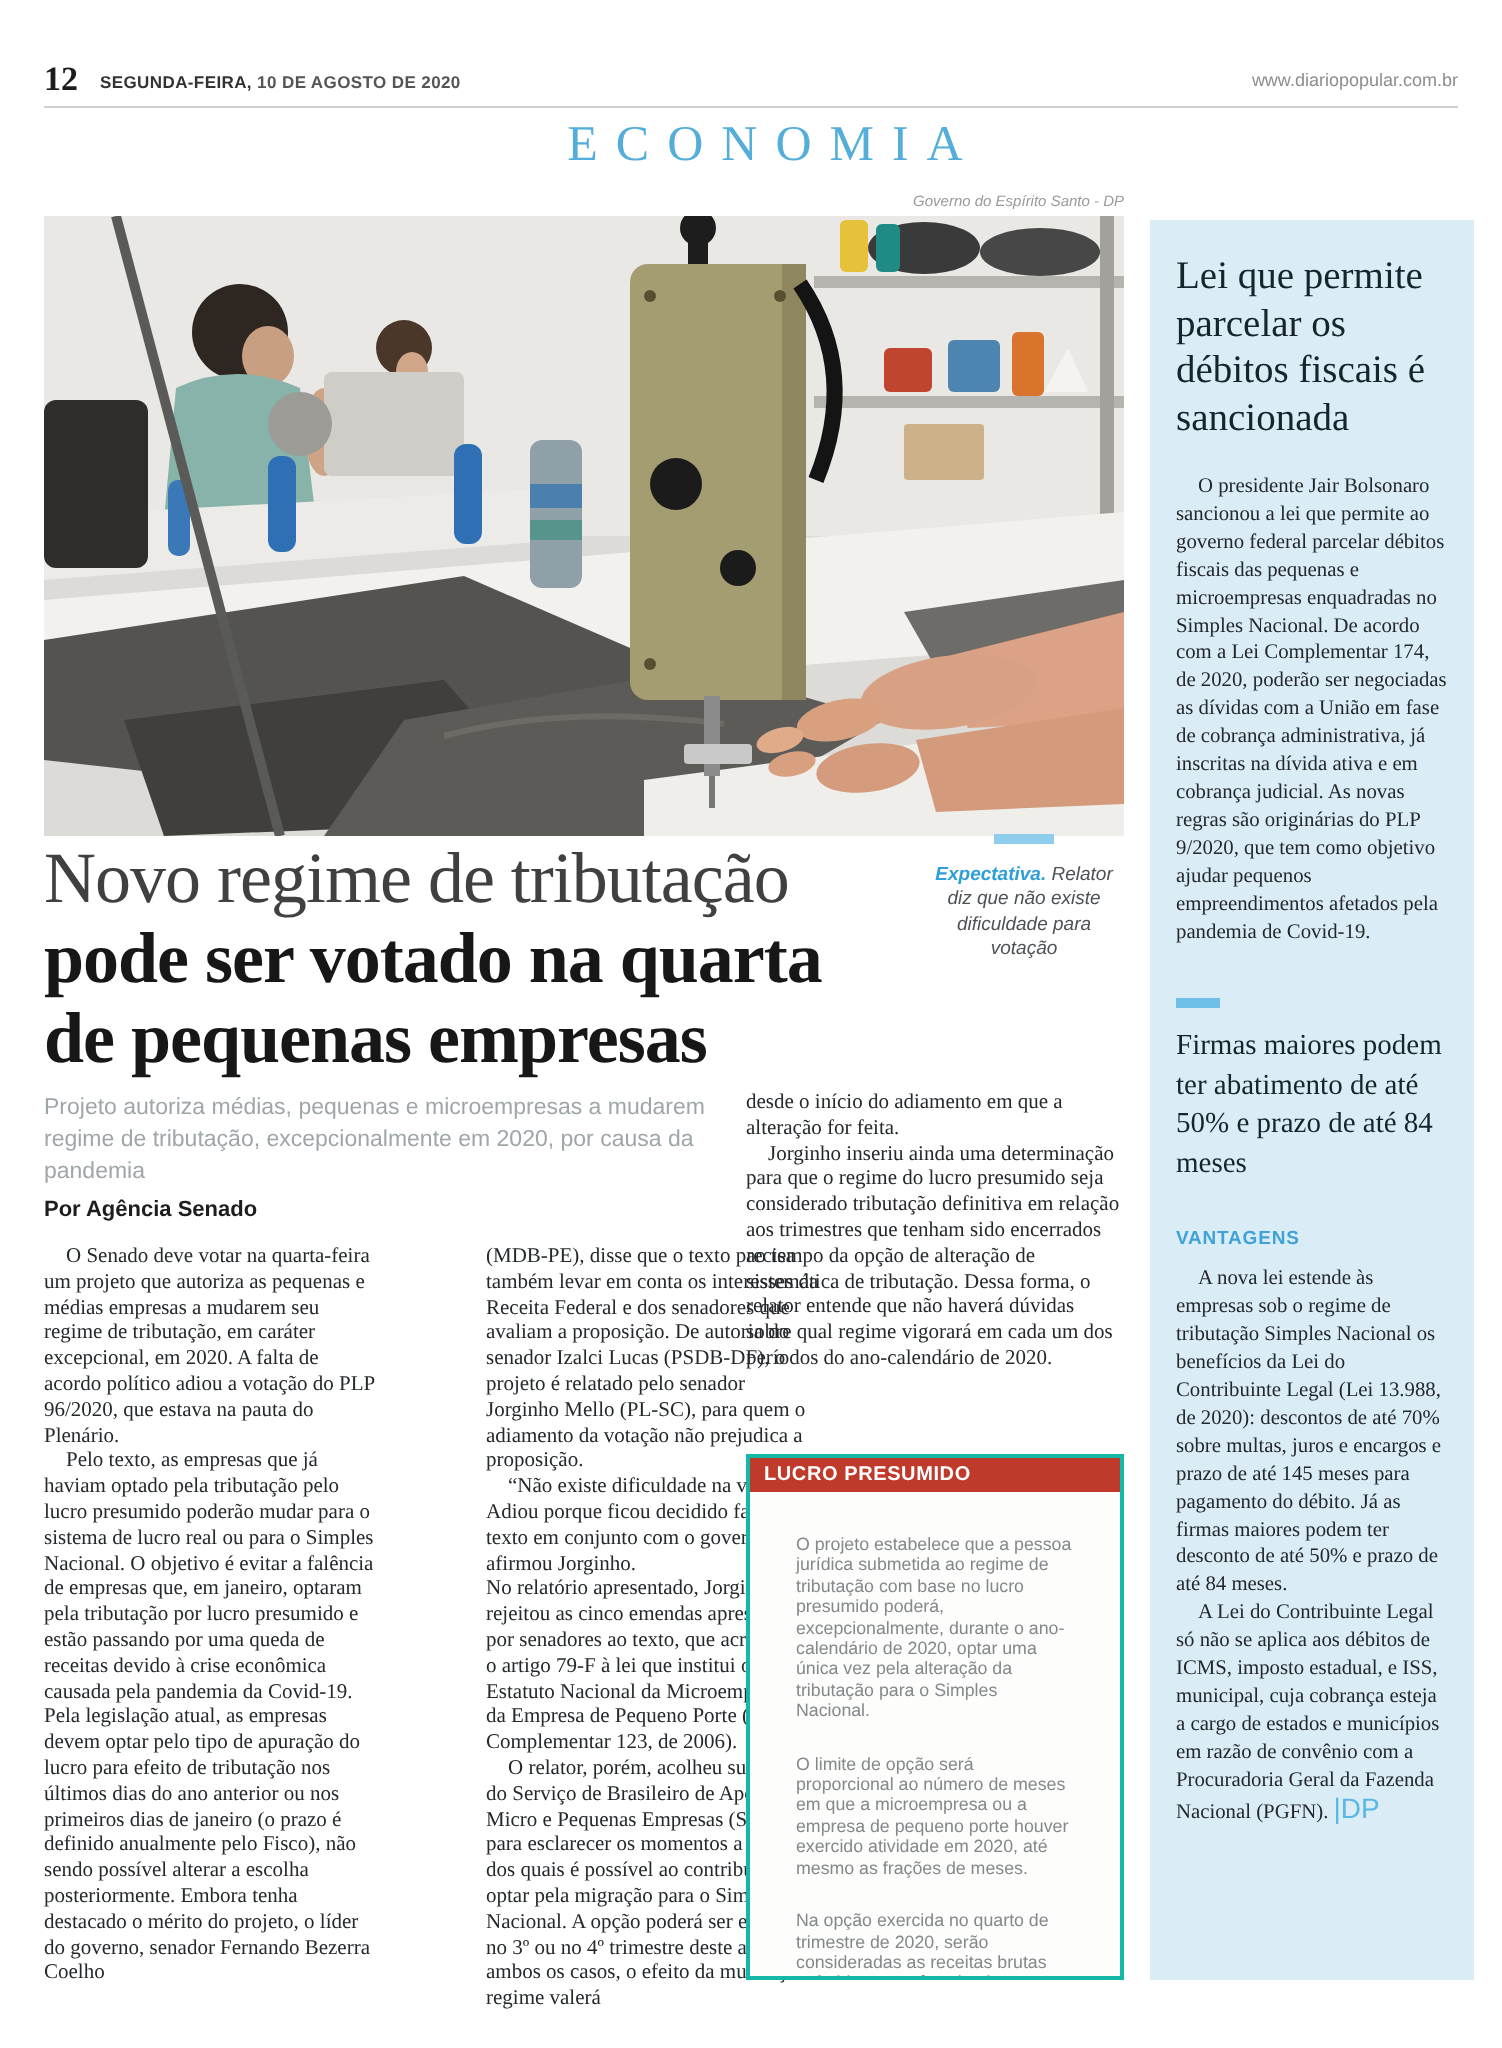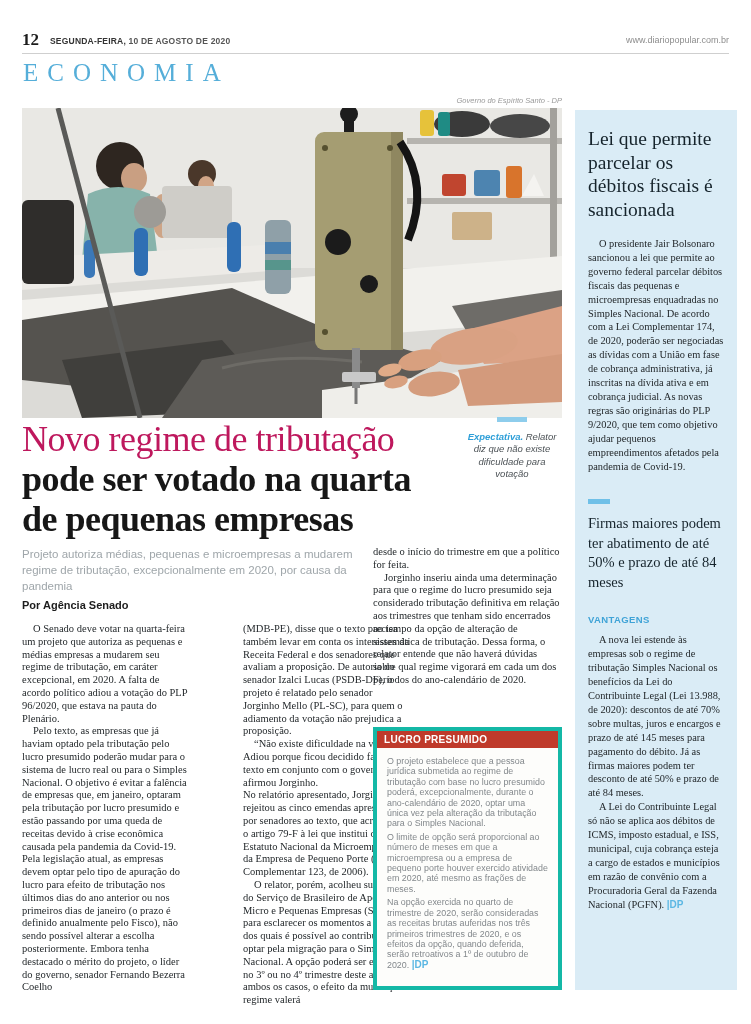--- a/index.html
+++ b/index.html
@@ -9,51 +9,51 @@
     background:#ffffff; overflow:hidden;
     font-family:"Liberation Serif", serif; color:#23282b;
   }
   
   .masthead { position:absolute; left:22px; right:22px; top:31px; height:20px; }
   .pageno { position:absolute; left:0; top:0; font:bold 17px/18px "Liberation Serif", serif; color:#1c1c1c; }
   .dateline { position:absolute; left:28px; top:5px; font:bold 8.5px/10px "Liberation Sans", sans-serif; color:#333; letter-spacing:.2px; }
   .dateline .daterest { font-weight:bold; color:#555; }
   .siteurl { position:absolute; right:0; top:4px; font:9px/10px "Liberation Sans", sans-serif; color:#8d8d8d; }
   .toprule { position:absolute; left:22px; right:22px; top:53px; height:0; border-top:1px solid #cfcfcf; }
-  .section-title { position:absolute; left:0; right:0; top:58px; text-align:left;
+  .section-title { position:absolute; left:0; right:0; top:58px; text-align:center;
     font:25px/30px "Liberation Serif", serif; letter-spacing:9px; color:#55aed9;padding-left:23px; }
   
   .photo-credit { position:absolute; right:189px; top:96px; font:italic 7.5px/9px "Liberation Sans", sans-serif; color:#9a9a9a; }
   .photo { position:absolute; left:22px; top:108px; width:540px; height:310px; background:#d8d7d3; overflow:hidden; }
   .photo svg { display:block; width:100%; height:100%; }
   
   .headline { position:absolute; left:22px; top:419px; width:462px; font-family:"Liberation Serif", serif; }
-  .hl1 { font:36px/40px "Liberation Serif", serif; color:#be185d; letter-spacing:-.5px; }
+  .hl1 { font:36px/40px "Liberation Serif", serif; color:#404040; letter-spacing:-.5px; }
   .hl2 { font:bold 36px/40px "Liberation Serif", serif; color:#171717; letter-spacing:-.5px; }
   .photo-caption { position:absolute; right:189px; top:417px; width:100px; text-align:center;
     font:italic 9.5px/12.5px "Liberation Sans", sans-serif; color:#4c5256; }
   .cap-bar { display:inline-block; width:30px; height:5px; background:#8ecdec; margin-bottom:5px; }
   .cap-lead { color:#2e9fd8; font-weight:bold; }
   .deck { position:absolute; left:22px; top:546px; width:354px;
     font:11.5px/16px "Liberation Sans", sans-serif; color:#9fa6aa; }
   .byline { position:absolute; left:22px; top:599px; font:bold 11px/13px "Liberation Sans", sans-serif; color:#1d1d1d; }
   
   .bodytext p { font:10.5px/12.8px "Liberation Serif", serif; color:#24292c; text-indent:11px; margin:0; }
   .bodytext p.noindent { text-indent:0; }
   .col1 { position:absolute; left:22px;  top:623px; width:168px; }
   .col2 { position:absolute; left:197px; top:623px; width:168px;margin-left:46px; }
   .col3 { position:absolute; left:373px; top:546px; width:189px; }
   
   .infobox { position:absolute; left:373px; top:727px; width:189px; height:263px;
-    border:4px solid #14b8a6; background:#fdfdfb; overflow:hidden; }
+    border:2px solid #14b8a6; background:#fdfdfb; overflow:hidden; }
   .infobox-header { background:#bf3a2b; color:#ffffff; font:bold 10px/17px "Liberation Sans", sans-serif;
     padding:0 7px; letter-spacing:.3px; }
   .infobox-body { padding:5px 7px 6px; }
-  .infobox-body p { font:8.9px/10.4px "Liberation Sans", sans-serif; color:#83888c; margin:3px; }
-  .dp { color:#5bb7e3; font-weight:bold; font-family:"Liberation Sans", sans-serif; font-size:10px; }
+  .infobox-body p { font:8.9px/10.4px "Liberation Sans", sans-serif; color:#83888c; margin:16px; }
+  .dp { color:#5bb7e3; font-weight:normal; font-family:"Liberation Sans", sans-serif; font-size:14px; }
   
   .sidebar { position:absolute; left:575px; top:110px; width:162px; height:880px;
     background:#daecf6; padding:17px 13px 16px; }
   .sb-title { font:19.5px/23.5px "Liberation Serif", serif; font-weight:normal; color:#16242c; margin-bottom:16px; }
   .sb-p { font:10.4px/13.9px "Liberation Serif", serif; color:#23282b; text-indent:11px; }
   .quote-bar { width:22px; height:5px; background:#6fc0e8; margin:26px 0 10px; }
   .pullquote { font:14.5px/19.5px "Liberation Serif", serif; color:#16242c; }
   .sb-subhead { margin-top:22px; margin-bottom:7px; color:#3fa3d7;
     font:bold 9.5px/12px "Liberation Sans", sans-serif; letter-spacing:.4px; }
 </style>
@@ -167,21 +167,21 @@
     <p>O Senado deve votar na quarta-feira um projeto que autoriza as pequenas e médias empresas a mudarem seu regime de tributação, em caráter excepcional, em 2020. A falta de acordo político adiou a votação do PLP 96/2020, que estava na pauta do Plenário.</p>
     <p>Pelo texto, as empresas que já haviam optado pela tributação pelo lucro presumido poderão mudar para o sistema de lucro real ou para o Simples Nacional. O objetivo é evitar a falência de empresas que, em janeiro, optaram pela tributação por lucro presumido e estão passando por uma queda de receitas devido à crise econômica causada pela pandemia da Covid-19. Pela legislação atual, as empresas devem optar pelo tipo de apuração do lucro para efeito de tributação nos últimos dias do ano anterior ou nos primeiros dias de janeiro (o prazo é definido anualmente pelo Fisco), não sendo possível alterar a escolha posteriormente. Embora tenha destacado o mérito do projeto, o líder do governo, senador Fernando Bezerra Coelho</p>
   </div>
   <div class="bodytext col2">
     <p class="noindent">(MDB-PE), disse que o texto precisa também levar em conta os interesses da Receita Federal e dos senadores que avaliam a proposição. De autoria do senador Izalci Lucas (PSDB-DF), o projeto é relatado pelo senador Jorginho Mello (PL-SC), para quem o adiamento da votação não prejudica a proposição.</p>
     <p>“Não existe dificuldade na votação. Adiou porque ficou decidido fazer um texto em conjunto com o governo”, afirmou Jorginho.</p>
     <p class="noindent">No relatório apresentado, Jorginho rejeitou as cinco emendas apresentadas por senadores ao texto, que acrescenta o artigo 79-F à lei que institui o Estatuto Nacional da Microempresa e da Empresa de Pequeno Porte (Lei Complementar 123, de 2006).</p>
     <p>O relator, porém, acolheu sugestão do Serviço de Brasileiro de Apoio às Micro e Pequenas Empresas (Sebrae) para esclarecer os momentos a partir dos quais é possível ao contribuinte optar pela migração para o Simples Nacional. A opção poderá ser efetuada no 3º ou no 4º trimestre deste ano. Em ambos os casos, o efeito da mudança de regime valerá</p>
   </div>
   <div class="bodytext col3">
-    <p class="noindent">desde o início do trimestre em que a político for feita.</p>
+    <p class="noindent">desde o início do adiamento em que a alteração for feita.</p>
     <p>Jorginho inseriu ainda uma determinação para que o regime do lucro presumido seja considerado tributação definitiva em relação aos trimestres que tenham sido encerrados ao tempo da opção de alteração de sistemática de tributação. Dessa forma, o relator entende que não haverá dúvidas sobre qual regime vigorará em cada um dos períodos do ano-calendário de 2020.</p>
   </div>
 
   <div class="infobox">
     <div class="infobox-header">LUCRO PRESUMIDO</div>
     <div class="infobox-body">
       <p>O projeto estabelece que a pessoa jurídica submetida ao regime de tributação com base no lucro presumido poderá, excepcionalmente, durante o ano-calendário de 2020, optar uma única vez pela alteração da tributação para o Simples Nacional.</p>
       <p>O limite de opção será proporcional ao número de meses em que a microempresa ou a empresa de pequeno porte houver exercido atividade em 2020, até mesmo as frações de meses.</p>
       <p><span>Na opção exercida no quarto de trimestre de 2020, serão consideradas as receitas brutas auferidas nos três primeiros trimestres de 2020, e os efeitos da opção, quando deferida, serão retroativos a 1º de outubro de 2020.</span> <span class="dp">|DP</span></p>
     </div>

